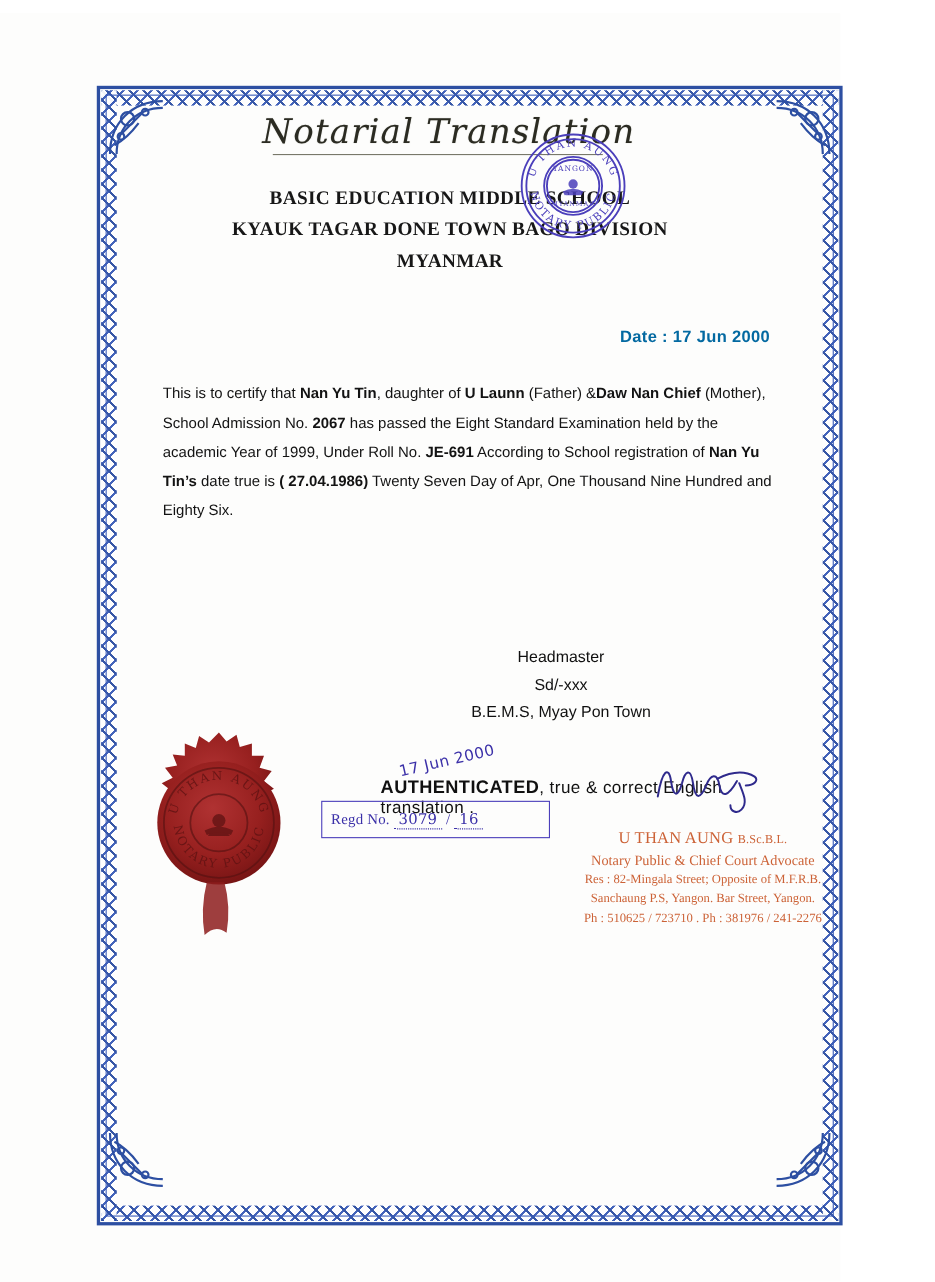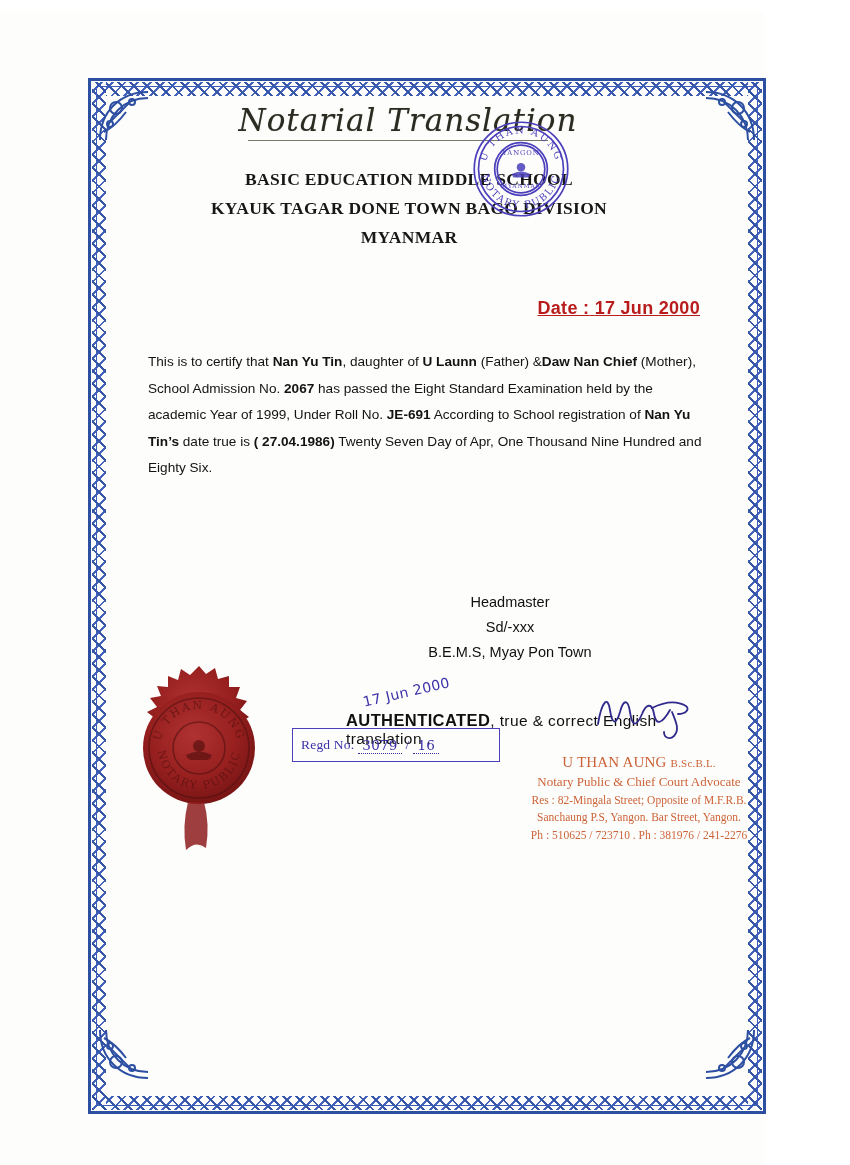--- a/index.html
+++ b/index.html
@@ -107,25 +107,24 @@
     font-size: 17.5px;
     color: #171717;
     letter-spacing: .3px;
     line-height: 29px;
   }
 
   .date-line {
     margin-top: 46px;
     text-align: right;
     padding-right: 34px;
-    font-size: 18px;
+    font-size: 15px;
     font-weight: bold;
-    color: #b91c1c;
+    color: #0369a1;
     letter-spacing: .3px;
-    text-decoration: underline;
   }
 
   .body-para {
     margin-top: 30px;
     padding: 0 24px 0 30px;
     font-size: 13.6px;
     line-height: 26.5px;
     color: #131313;
     text-align: left;
   }

